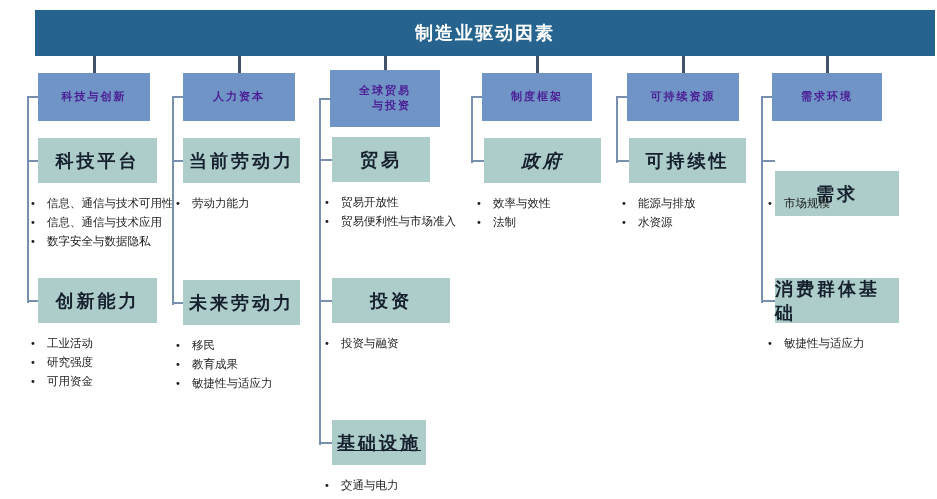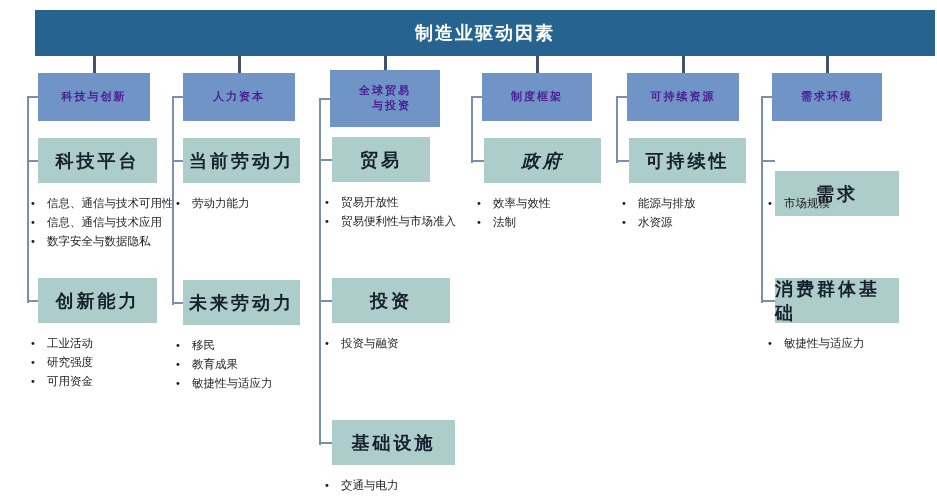--- a/index.html
+++ b/index.html
@@ -111,21 +111,21 @@
       </div>
       <div class="stub" style="left: 319px; top: 299.5px; width: 13px;"></div>
       <div class="gbox" style="left: 332px; top: 278px; width: 118px; height: 45px;">投资</div>
       <div class="bullets" style="left: 324px; top: 334px; width: 178px;">
         <div class="bullet">
           <span class="dot">•</span>
           <span>投资与融资</span>
         </div>
       </div>
       <div class="stub" style="left: 319px; top: 441.5px; width: 13px;"></div>
-      <div class="gbox" style="left: 332px; top: 420px; width: 123px; height: 45px;">基础设施</div>
+      <div class="gbox" style="left: 332px; top: 420px; width: 94px; height: 45px; text-decoration: underline;">基础设施</div>
       <div class="bullets" style="left: 324px; top: 476px; width: 178px;">
         <div class="bullet">
           <span class="dot">•</span>
           <span>交通与电力</span>
         </div>
       </div>
       <div class="drop" style="left: 535.5px; top: 56px; height: 17px;"></div>
       <div class="hbox" style="left: 482px; top: 73px; width: 110px; height: 48px;">制度框架</div>
       <div class="rail" style="left: 471px; top: 97px; height: 65.5px;"></div>
       <div class="stub" style="left: 471px; top: 96px; width: 11px;"></div>

